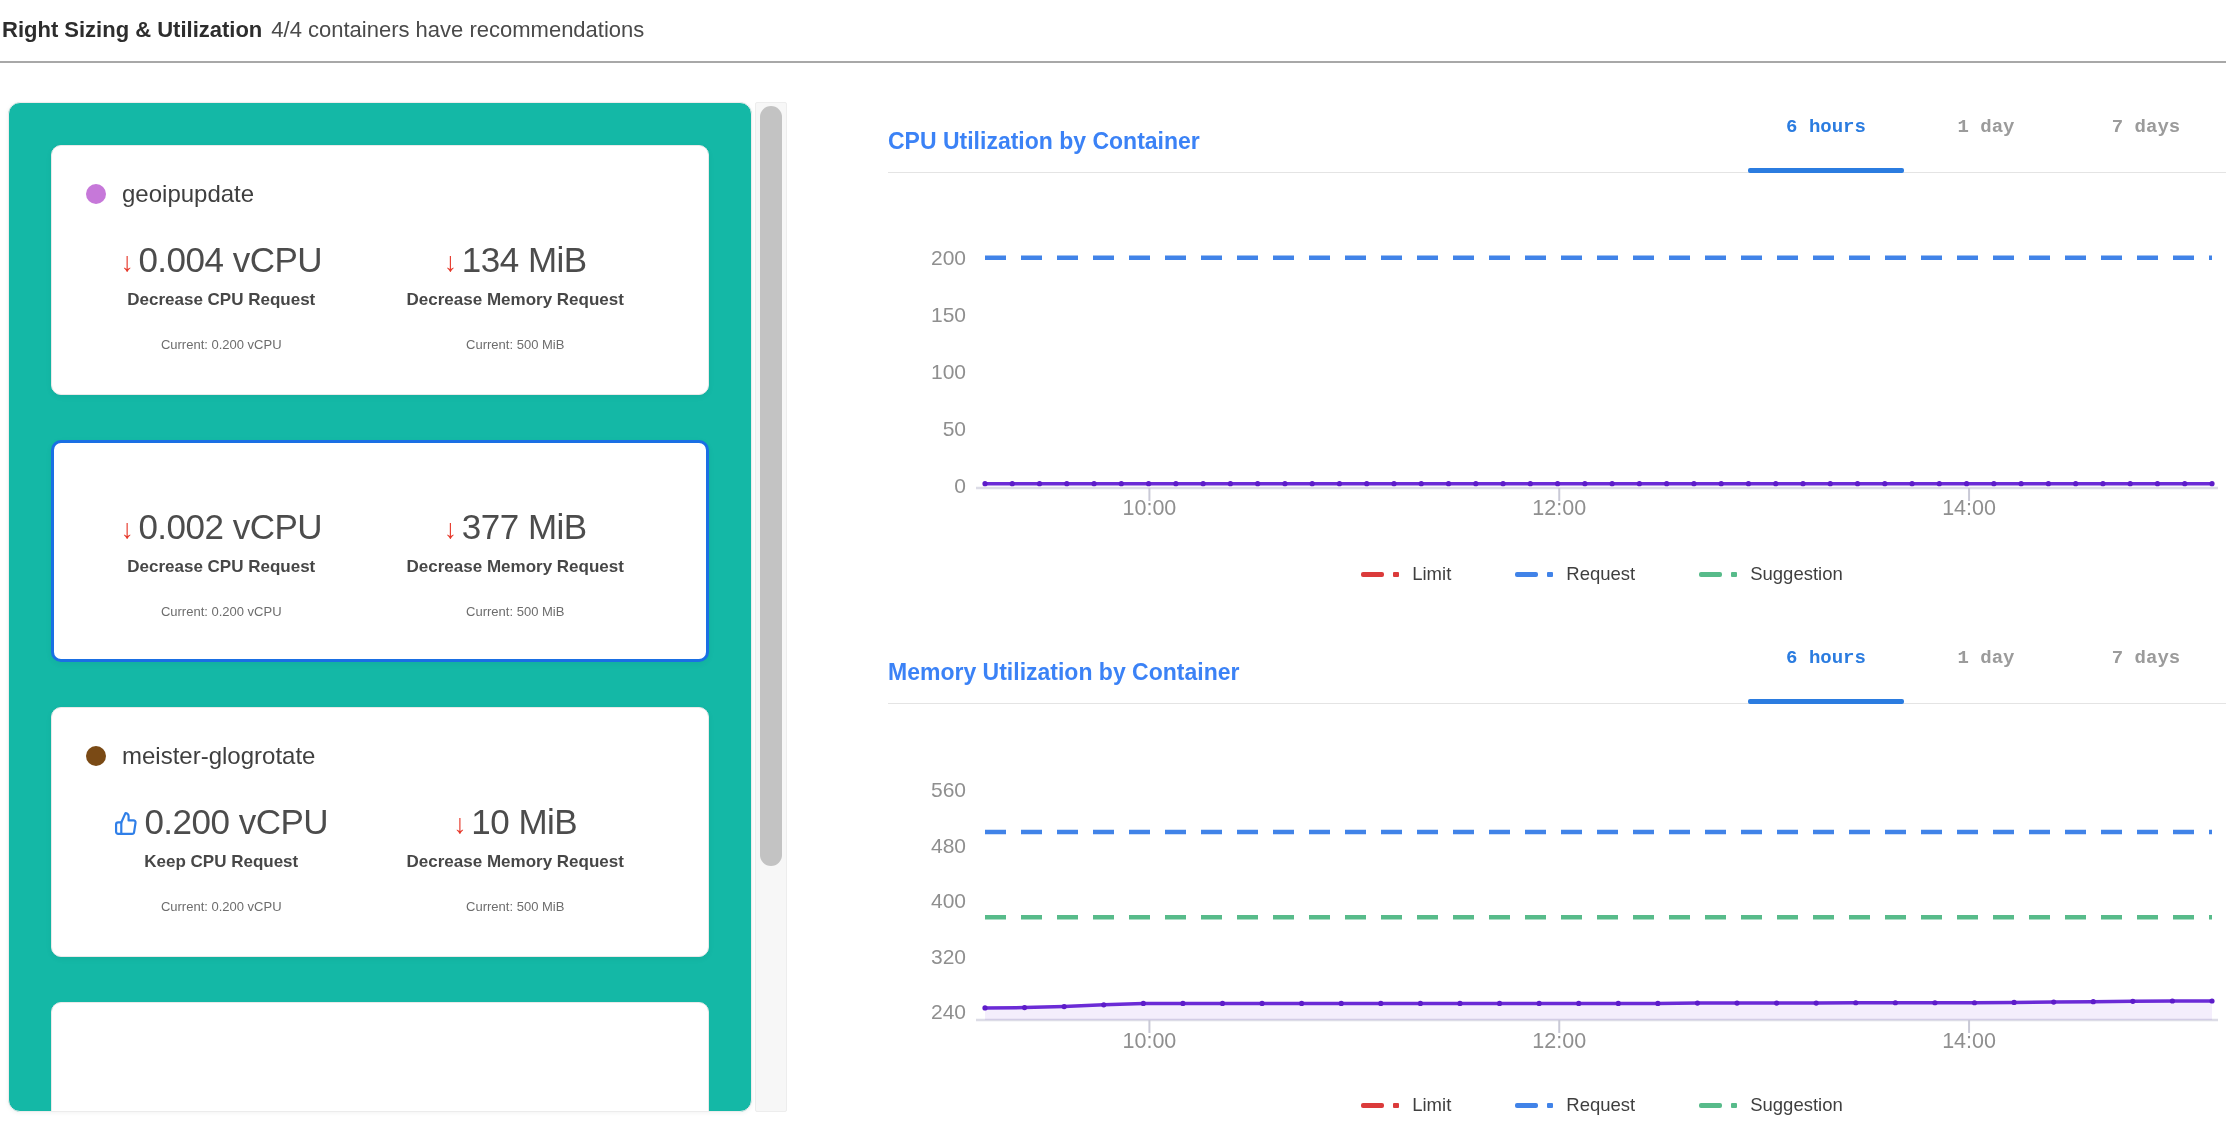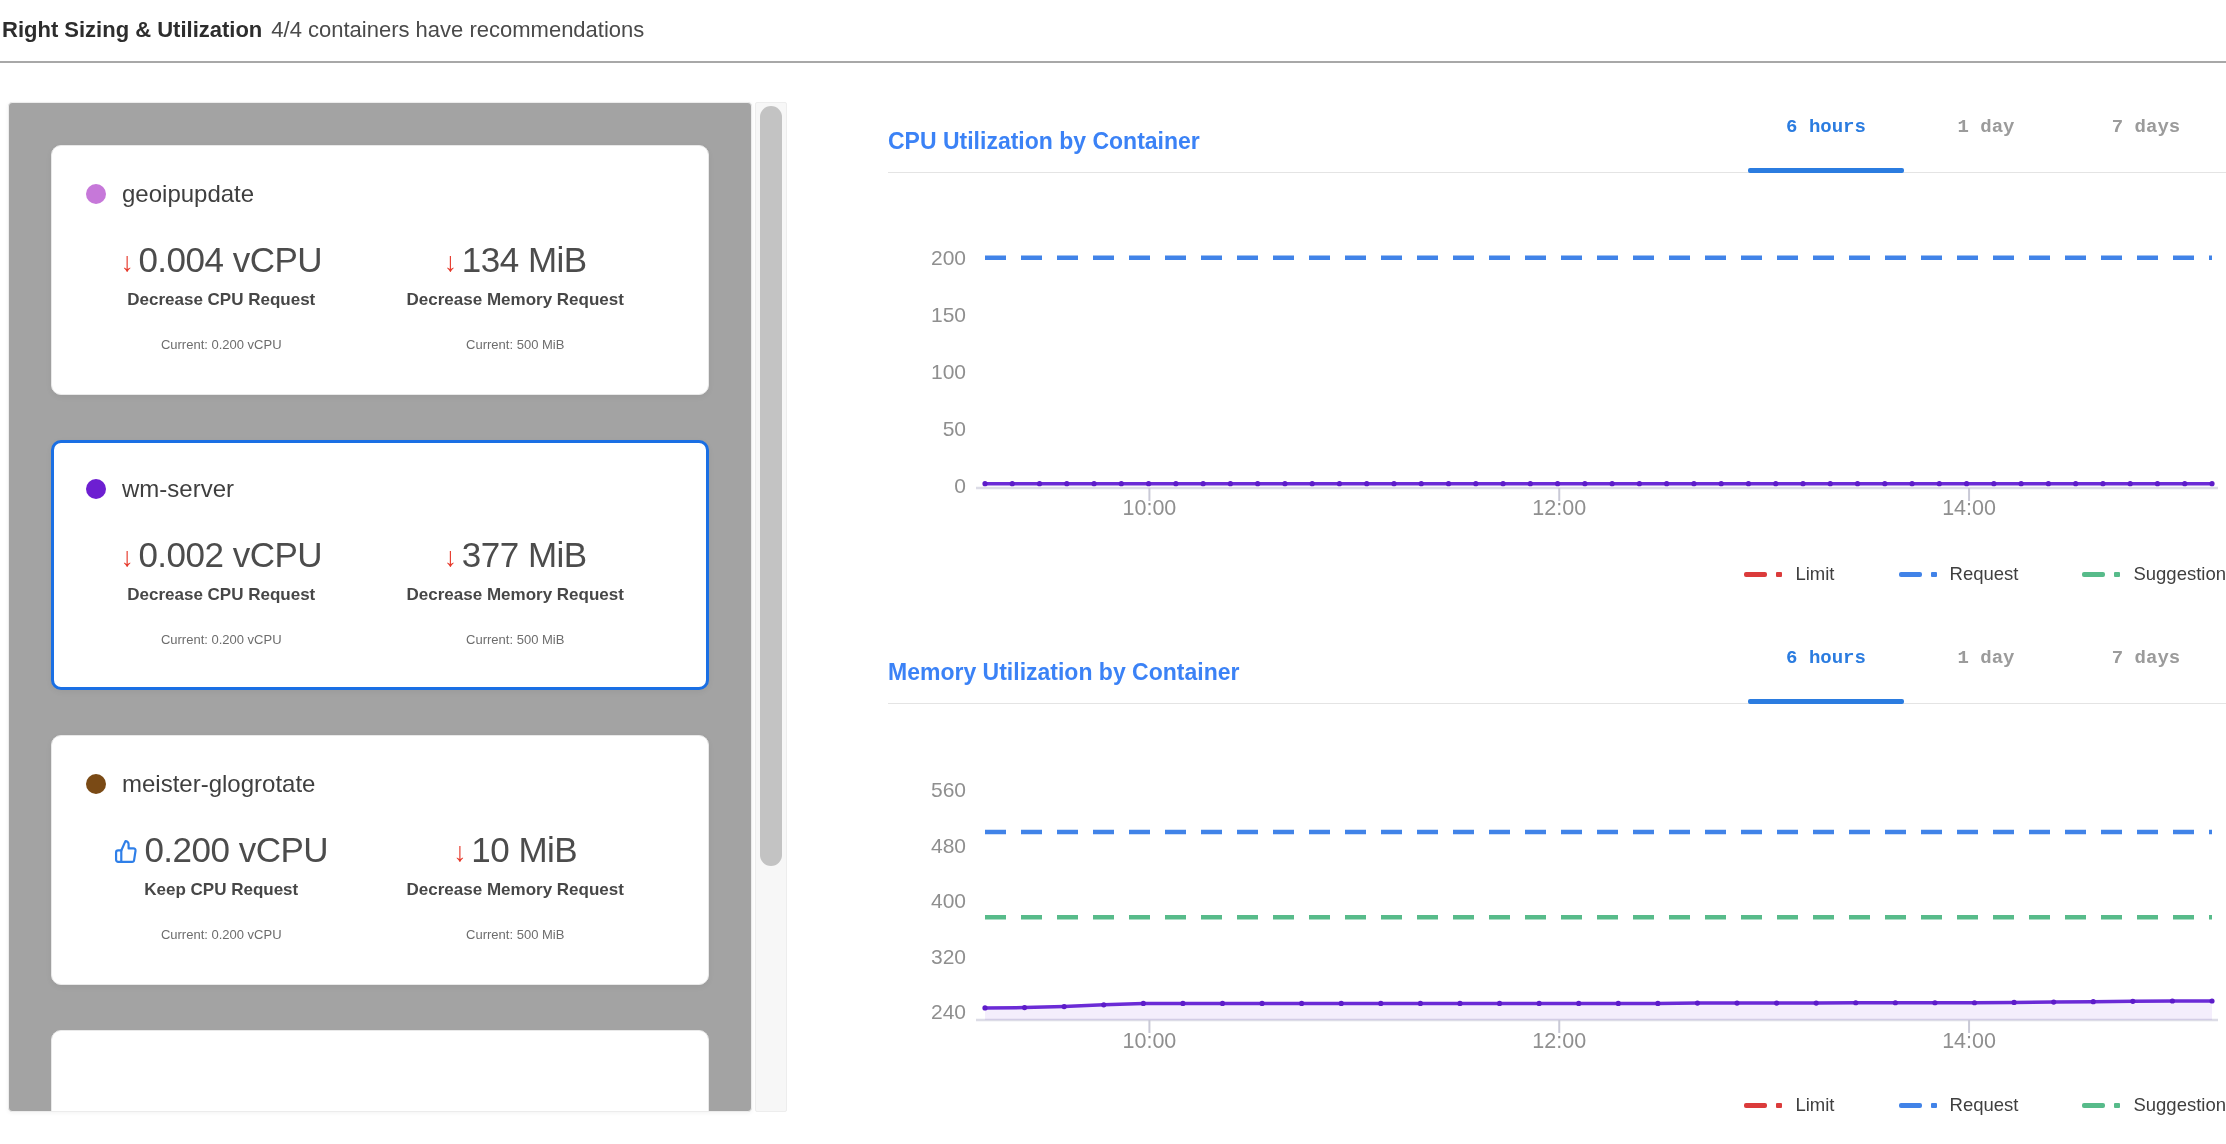--- a/index.html
+++ b/index.html
@@ -8,21 +8,21 @@
     background:#ffffff;color:#3c3c3c;
     font-family:"Liberation Sans",sans-serif;
   }
   
   .page-header{position:absolute;left:2px;top:0;height:60px;display:flex;align-items:center;font-size:22px;color:#4a4a4a;}
   .page-header .t-bold{font-weight:700;color:#2d2d2d;margin-right:9px;}
   .header-divider{position:absolute;left:0;top:61px;width:2226px;height:2px;background:#a8a8a8;}
   
   .left-panel{
     position:absolute;left:8px;top:102px;width:744px;height:1010px;box-sizing:border-box;
-    background:#a3a3a3;border:1px solid #ececec;border-radius:4px;
+    background:#14b8a6;border:1px solid #ececec;border-radius:12px;
     box-shadow:0 1px 4px rgba(0,0,0,.05);
     padding:42px;overflow:hidden;
   }
   .card{
     border:1px solid #e9e9e9;border-radius:10px;background:#fff;
     box-shadow:0 2px 6px rgba(0,0,0,.05);
     padding:34px 34px 42px;margin-bottom:45px;cursor:pointer;
   }
   .card.selected{border:3px solid #1a6fe4;padding:32px 32px 40px;}
   .card.partial{height:80px;margin-bottom:0;box-shadow:none;}
@@ -44,21 +44,21 @@
   .right-col{position:absolute;left:888px;top:90px;width:1338px;padding-top:22px;}
   .section-header{display:flex;justify-content:space-between;align-items:flex-end;border-bottom:1px solid #e4e4e4;height:60px;}
   .section-title{font-size:23px;font-weight:700;color:#3b82f6;padding-bottom:17px;}
   .tabs{display:flex;}
   .tab{width:160px;text-align:center;font-size:19px;font-weight:700;color:#9b9b9b;padding-bottom:34px;position:relative;cursor:pointer;font-family:Liberation Mono, monospace;}
   .tab.active{color:#2b7ce0;}
   .tab.active::after{content:"";position:absolute;left:2px;bottom:-1px;width:156px;height:5px;background:#2b7ce0;border-radius:2px;}
   .chart-svg{display:block;margin-top:50px;}
   .chart-svg text{font-family:"Liberation Sans",sans-serif;}
   .mem-svg{margin-top:48px;}
-  .legend{display:flex;justify-content:flex-end;gap:64px;margin-top:30px;padding-left:90px;}
+  .legend{display:flex;justify-content:center;gap:64px;margin-top:30px;padding-left:90px;}
   .legend-item{display:flex;align-items:center;gap:13px;font-size:18.5px;color:#3f3f3f;cursor:pointer;}
   .lm{display:flex;align-items:center;gap:9px;}
   .lm-dash{width:23px;height:5px;border-radius:2px;}
   .lm-dot{width:6px;height:5px;border-radius:1px;}
   .memory-section{margin-top:58px;}
 </style>
 </head>
 <body>
 
 <div class="page-header">
@@ -90,24 +90,20 @@
 
           <span>134 MiB</span>
         </div>
         <div class="action">Decrease Memory Request</div>
         <div class="current">Current: 500 MiB</div>
       </div>
     </div>
   </div>
 
   <div class="card selected">
-    <div class="card-head">
-      <span class="dot" style="background: rgb(109, 31, 209);"></span>
-      <span class="card-name">wm-server</span>
-    </div>
     <div class="metrics">
       <div class="metric m-cpu">
         <div class="value-row">
           <span class="arrow">↓</span>
 
           <span>0.002 vCPU</span>
         </div>
         <div class="action">Decrease CPU Request</div>
         <div class="current">Current: 0.200 vCPU</div>
       </div>

